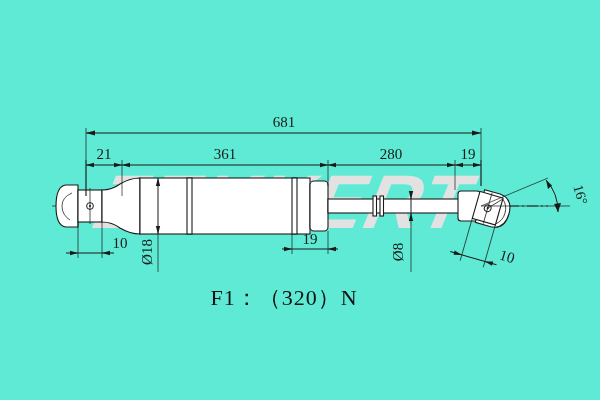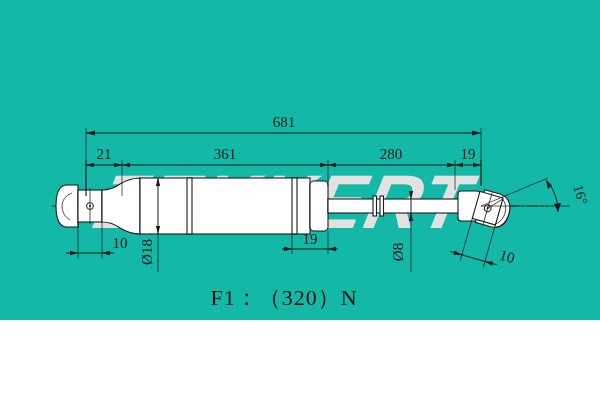--- a/index.html
+++ b/index.html
@@ -3,22 +3,22 @@
 <meta charset="utf-8">
 <style>
   html, body {
     margin: 0;
     padding: 0;
     background: #ffffff;
   }
   #canvas {
     position: relative;
     width: 600px;
-    height: 320px;
-    background: #14b8a6;
+    height: 400px;
+    background: #5eead4;
     overflow: hidden;
     font-family: "Liberation Serif", serif;
   }
   #drawing-svg {
     position: absolute;
     left: 0;
     top: 0;
     width: 600px;
     height: 400px;
   }

